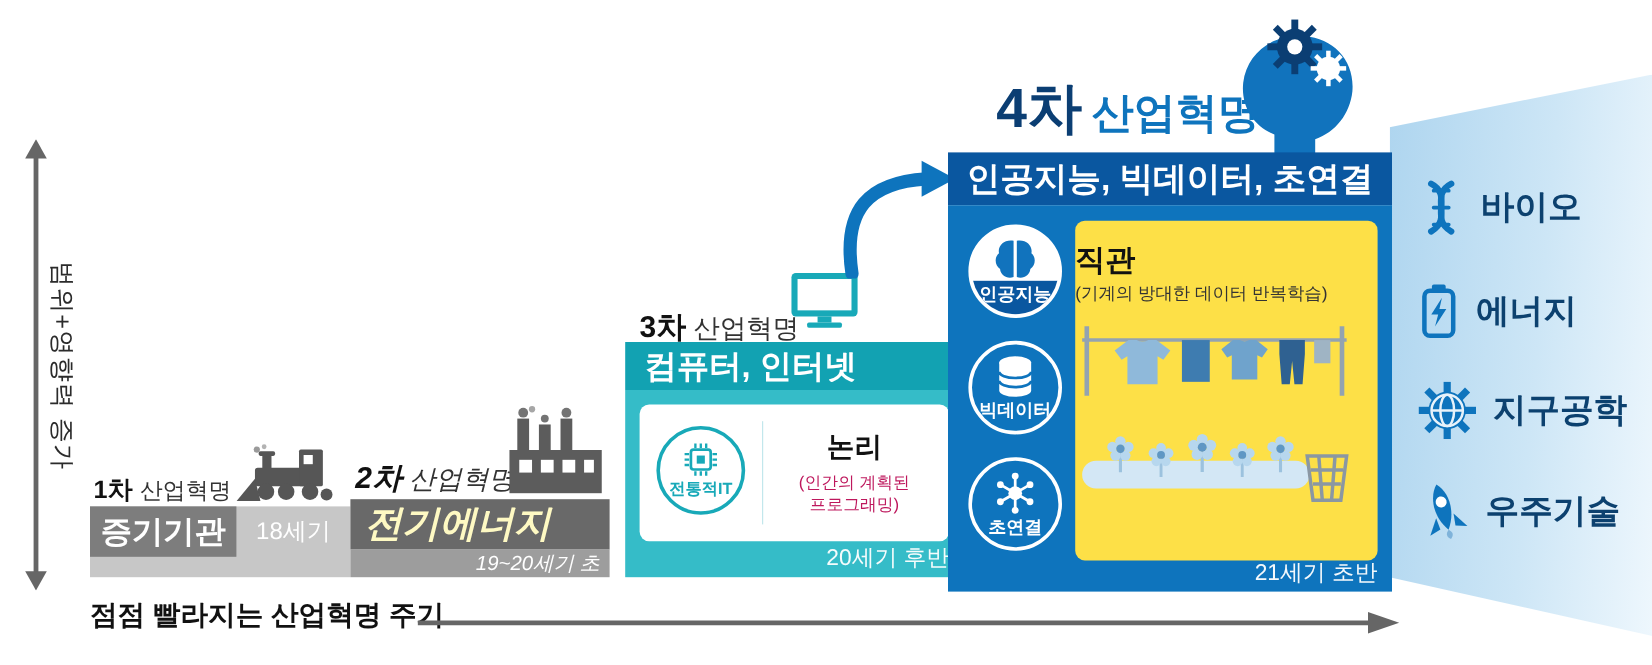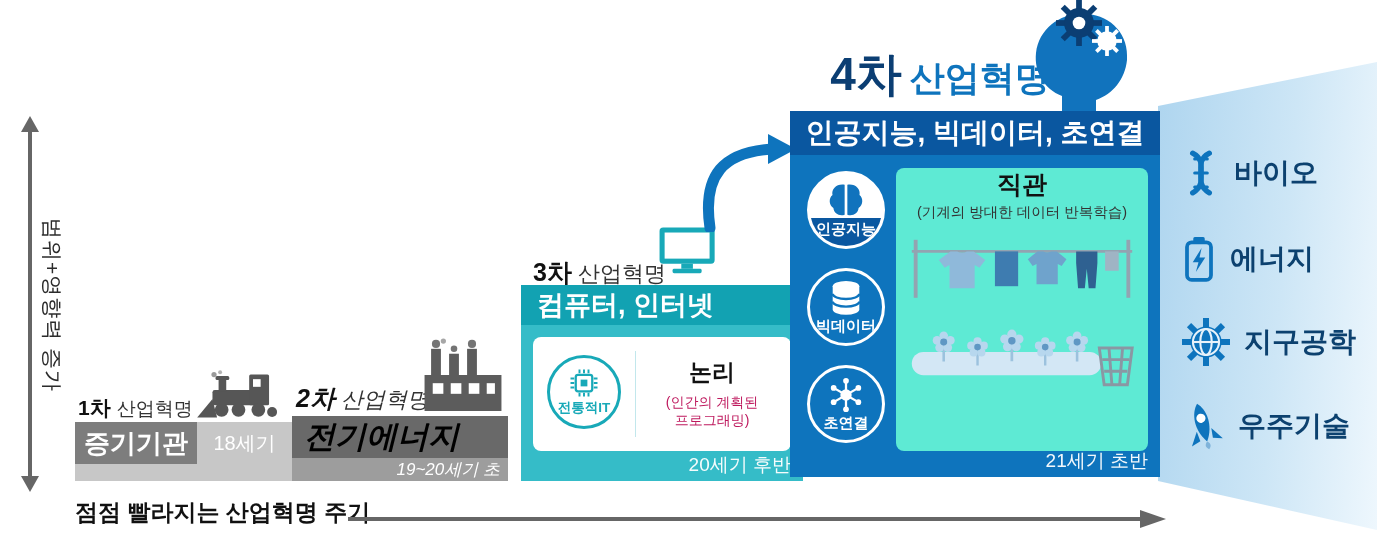--- a/index.html
+++ b/index.html
@@ -37,58 +37,58 @@
   .s1-box{position:absolute;left:0;top:52px;width:217px;height:59px;background:var(--gray1_light,#c7c7c7);}
   .s1-title{position:absolute;left:0;top:0;width:122px;height:42px;background:var(--gray1_dark,#7d7d7d);
     color:#fff;font-size:26px;font-weight:bold;display:flex;align-items:center;justify-content:center;}
   .s1-period{position:absolute;left:122px;top:0;width:95px;height:42px;line-height:42px;text-align:center;color:#fff;font-size:20px;}
   .train-icon{position:absolute;left:113px;top:0;}
   
   .stage-2{left:292px;top:336px;width:216px;height:145px;font-style:italic;}
   .stage-2 .stage-label{left:4px;top:46px;font-size:22px;}
   .stage-2 .label-num{font-size:25px;}
   .s2-header{position:absolute;left:0;top:80px;width:216px;height:42px;background:var(--gray2_header,#696969);
-    color:#000000;font-size:31px;font-weight:bold;line-height:42px;padding-left:12px;box-sizing:border-box;}
+    color:#fef9c3;font-size:31px;font-weight:bold;line-height:42px;padding-left:12px;box-sizing:border-box;}
   .s2-body{position:absolute;left:0;top:122px;width:216px;height:23px;background:var(--gray2_body,#9d9d9d);}
   .s2-period{position:absolute;right:8px;top:0;line-height:23px;color:#fff;font-size:17px;}
   .factory-icon{position:absolute;left:126px;top:0;}
   
   .stage-3{left:521px;top:226px;width:282px;height:255px;}
   .stage-3 .stage-label{left:12px;top:30px;font-size:22px;}
   .stage-3 .label-num{font-size:25px;}
   .computer-icon{position:absolute;left:135px;top:0;}
   .s3-header{position:absolute;left:0;top:59px;width:282px;height:40px;background:var(--teal_header,#12a2b2);
     color:#fff;font-size:27px;font-weight:bold;line-height:40px;padding-left:16px;box-sizing:border-box;}
   .s3-body{position:absolute;left:0;top:99px;width:282px;height:156px;background:var(--teal_body,#35bcc8);}
   .s3-card{position:absolute;left:12px;top:12px;width:258px;height:114px;background:#fff;border-radius:8px;}
   .it-badge{position:absolute;left:14px;top:18px;width:74px;height:74px;border:3px solid var(--teal_icon,#18a9b8);
     border-radius:50%;box-sizing:border-box;display:flex;flex-direction:column;align-items:center;justify-content:center;gap:1px;}
   .it-badge .it-label{font-size:13.5px;font-weight:bold;color:var(--teal_icon,#18a9b8);}
   .s3-divider{position:absolute;left:102px;top:14px;bottom:14px;width:1px;background:#c2e7ec;}
   .s3-right{position:absolute;left:108px;right:8px;top:20px;text-align:center;}
   .s3-keyword{font-size:23px;font-weight:bold;color:#111;}
   .s3-desc{margin-top:5px;font-size:14px;color:#be185d;line-height:1.3;}
   
-  .stage-4{left:790px;top:0;width:318px;height:477px;}
+  .stage-4{left:790px;top:16px;width:318px;height:477px;}
   .stage4-title{position:absolute;left:30px;top:44px;width:240px;text-align:center;white-space:nowrap;}
   .t-num{font-size:46px;font-weight:bold;color:var(--navy,#0b3e73);margin-right:8px;vertical-align:baseline;}
   .t-rest{font-size:35px;font-weight:bold;color:var(--blue_body,#0e74bd);}
   .head-icon{position:absolute;left:238px;top:0;}
   .s4-header{position:absolute;left:0;top:111px;width:370px;height:44px;background:var(--blue_header,#0a57a0);
     color:#fff;font-size:28px;font-weight:bold;line-height:44px;text-align:center;}
   .s4-body{position:absolute;left:0;top:155px;width:370px;height:322px;background:var(--blue_body,#0e74bd);}
   .badge{position:absolute;left:17px;width:78px;height:78px;border:3px solid #fff;border-radius:50%;
     box-sizing:border-box;overflow:hidden;display:flex;flex-direction:column;align-items:center;}
   .badge .badge-label{position:absolute;bottom:0;width:100%;text-align:center;color:#fff;font-weight:bold;font-size:15px;padding:2px 0 7px;}
   .badge-ai{top:16px;background:#fff;}
   .badge-ai .badge-label{background:var(--blue_header,#0a57a0);}
   .badge-db{top:113px;}
   .badge-net{top:210px;}
   .badge svg{margin-top:8px;}
-  .s4-card{position:absolute;left:106px;top:13px;width:252px;height:283px;background:#5eead4;border-radius:8px;text-align:center;box-sizing:border-box;padding-top:0;}
+  .s4-card{position:absolute;left:106px;top:13px;width:252px;height:283px;background:#fde047;border-radius:8px;box-sizing:border-box;padding-top:16px;}
   .s4-keyword{font-size:25px;font-weight:bold;color:#111;}
   .s4-desc{margin-top:2px;font-size:14.5px;color:#333;}
   .laundry{margin-top:6px;}
   
   .jump-arrow{position:absolute;left:698px;top:128px;}
   .rocket-icon{transform:rotate(-15deg);}
 </style>
 </head>
 <body>
 

